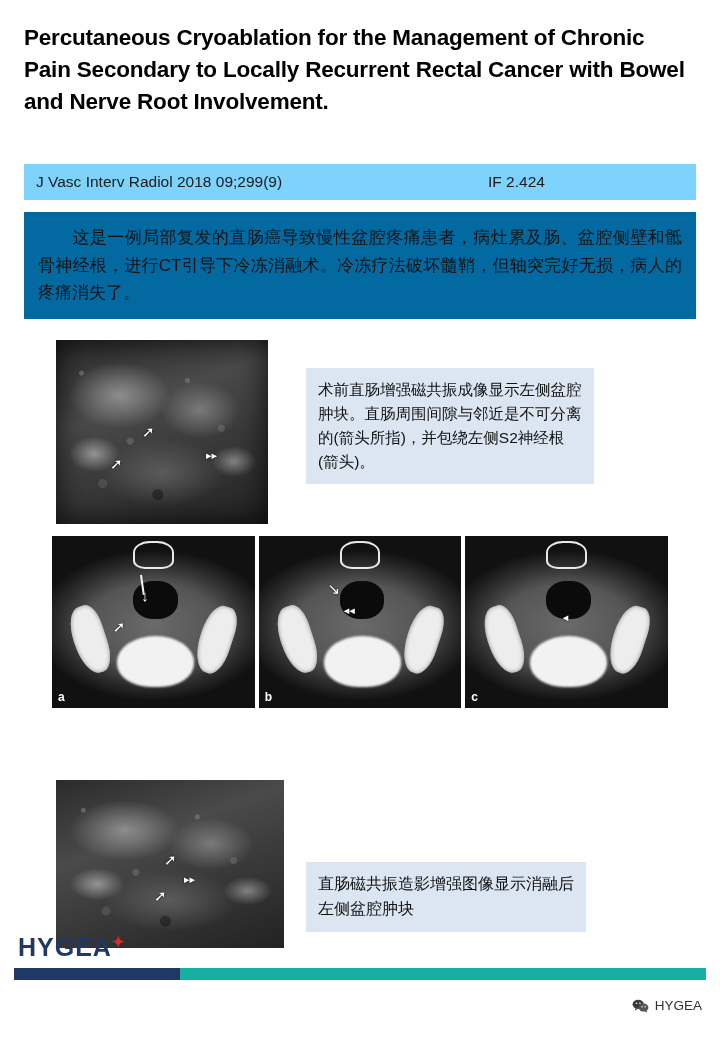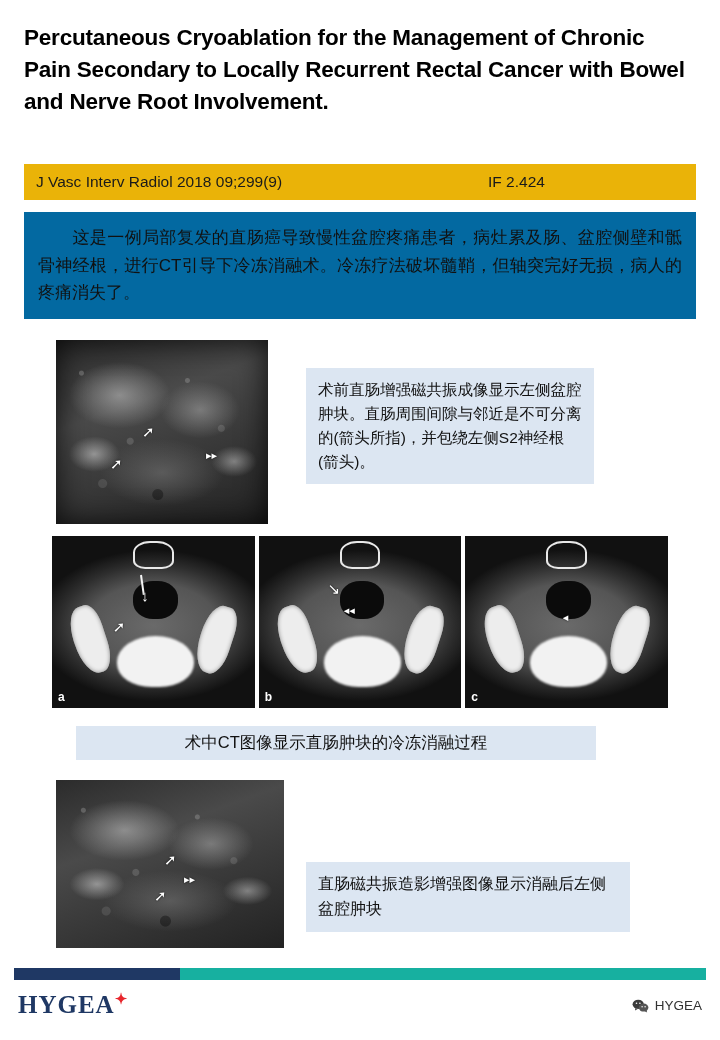--- a/index.html
+++ b/index.html
@@ -20,21 +20,21 @@
     left: 24px; top: 22px; width: 672px;
     font-size: 22.5px;
     font-weight: bold;
     line-height: 1.42;
     color: #000000;
     letter-spacing: -0.2px;
   }
   .journal-bar {
     position: absolute;
     left: 24px; top: 164px; width: 672px; height: 36px;
-    background: #eab308;
+    background: #7dd3fc;
     display: flex;
     align-items: center;
     font-size: 15.5px;
     color: #1a1a1a;
   }
   .journal-bar .jname {
     margin-left: 12px;
   }
   .journal-bar .jif {
     position: absolute;
@@ -108,42 +108,42 @@
   .fig3 {
     position: absolute;
     left: 56px; top: 780px;
     width: 228px; height: 168px;
     background: #111;
     overflow: hidden;
   }
   .cap3 {
     position: absolute;
     left: 306px; top: 862px;
-    width: 324px;
+    width: 280px;
     background: #dce6f2;
     padding: 10px 12px;
     font-size: 16px;
     line-height: 1.55;
     color: #111;
   }
 
   
   .footer-bars {
     position: absolute;
     left: 14px; top: 968px;
     width: 692px; height: 12px;
     display: flex;
   }
   .footer-bars .b1 { width: 166px; background: #1f3864; }
   .footer-bars .b2 { flex: 1; background: #17b0a0; }
 
   .brand {
     position: absolute;
-    left: 18px; top: 990px;
-    font-family: Liberation Serif, serif;
+    left: 18px; top: 933px;
+    font-family: Liberation Sans, sans-serif;
     font-size: 25px;
     font-weight: bold;
     letter-spacing: 1px;
     color: #1f3864;
   }
   .brand .star {
     color: #e8262d;
     font-size: 15px;
     vertical-align: super;
   }
@@ -298,21 +298,20 @@
         <div class="bowel"></div>
         <div class="boneL"></div>
         <div class="boneR"></div>
         <div class="bladder"></div>
       </div>
       <span class="arrow" style="left:48%; top:44%; font-size:11px;">◂</span>
       <span class="plabel">c</span>
     </div>
   </div>
 
-  <div class="cap2">术中CT图像显示直肠肿块的冷冻消融过程</div>
 
   <div class="fig3">
     <div class="mri"></div>
     <span class="arrow" style="left:108px; top:72px;">➚</span>
     <span class="arrow" style="left:98px; top:108px;">➚</span>
     <span class="arrow" style="left:128px; top:94px; font-size:11px;">▸▸</span>
   </div>
 
   <div class="cap3">直肠磁共振造影增强图像显示消融后左侧盆腔肿块</div>
 

